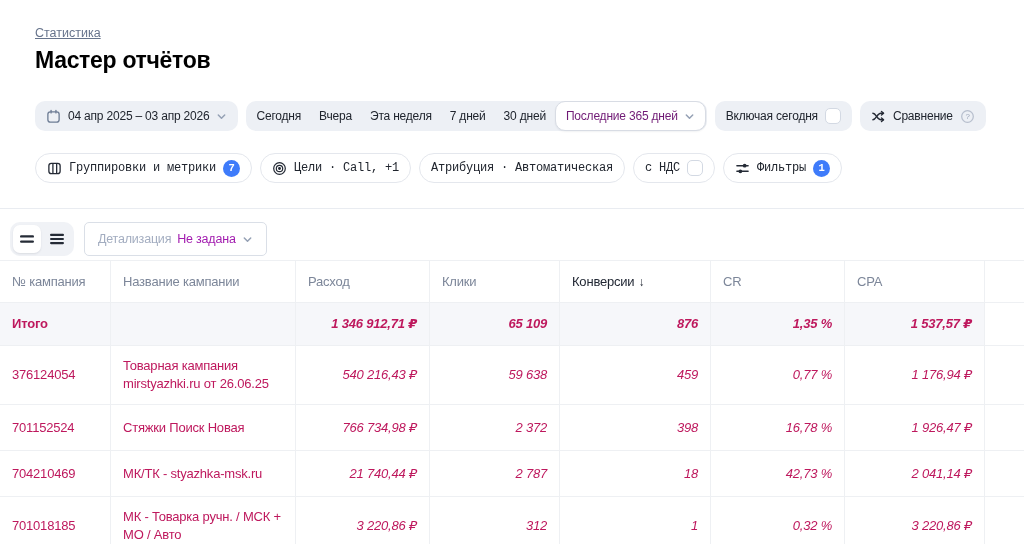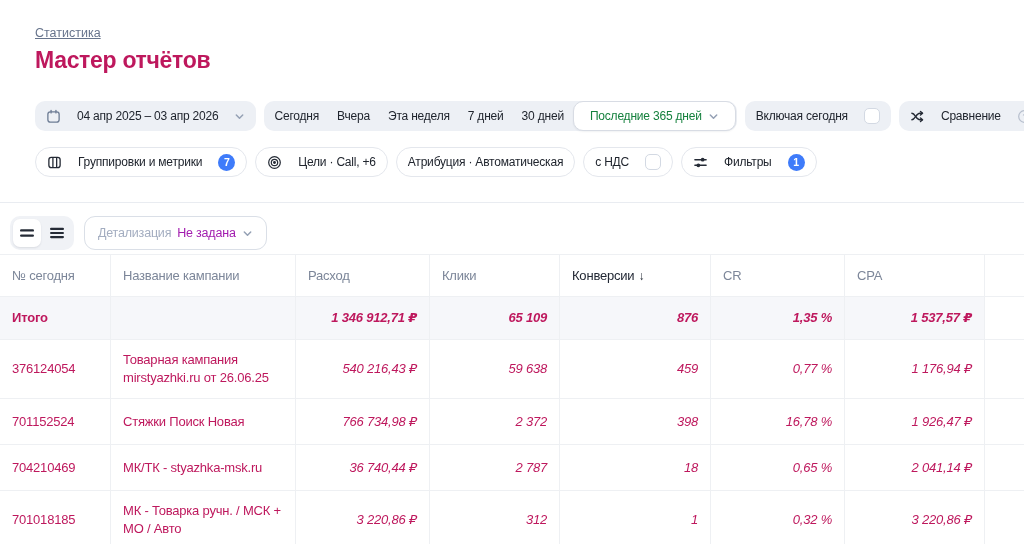--- a/index.html
+++ b/index.html
@@ -5,56 +5,56 @@
   * { margin:0; padding:0; box-sizing:border-box; }
   html,body { background:#fff; }
   .page {
     position:relative; width:1024px; height:544px; overflow:hidden;
     background:#fff; font-family:"Liberation Sans","DejaVu Sans",sans-serif;
     color:#20252e;
   }
   
   .panel { padding:26px 0 25px 0; border-bottom:1px solid #e9ecf1; }
   .breadcrumb { margin-left:35px; font-size:12.5px; color:#67748c; cursor:pointer; width:max-content;text-decoration:underline; }
-  .title { margin:7px 0 0 35px; font-size:23px; font-weight:700; color:#be185d; letter-spacing:-0.3px; }
+  .title { margin:7px 0 0 35px; font-size:23px; font-weight:700; color:#000000; letter-spacing:-0.3px; }
   .frow { display:flex; align-items:center; gap:8px; margin-left:35px; white-space:nowrap;
           font-size:12px; letter-spacing:-0.2px; }
   .frow1 { margin-top:27px; }
-  .frow2 { margin-top:16px; }
+  .frow2 { margin-top:22px;font-family:Liberation Mono, monospace; }
   .pill {
-    display:inline-flex; align-items:center; gap:16px; height:30px; padding:0 11px;
+    display:inline-flex; align-items:center; gap:7px; height:30px; padding:0 11px;
     border:none; border-radius:10px; background:#edf0f5; color:#20252e;
     font:inherit; letter-spacing:inherit; cursor:pointer;
   }
   .pill.outline { background:#fff; border:1px solid #e4e7ed; border-radius:16px; }
   .seg-group {
     display:inline-flex; align-items:center; height:30px; background:#edf0f5;
     border-radius:10px; padding:0 1px;
   }
   .seg-item { padding:0 9px; line-height:30px; cursor:pointer; color:#20252e; }
   .seg-selected {
-    display:inline-flex; align-items:center; gap:6px; height:30px; padding:0 16px;
+    display:inline-flex; align-items:center; gap:6px; height:30px; padding:0 10px;
     background:#fff; border:1px solid #d8dce4; border-radius:10px;
     box-shadow:0 1px 2px rgba(20,30,50,.06); font:inherit; letter-spacing:inherit;
-    color:#15803d; cursor:pointer;
+    color:#701a75; cursor:pointer;
   }
   .checkbox { width:16px; height:16px; border:1.5px solid #d3d9e3; border-radius:5px; background:#fff; display:inline-block; }
   .badge {
     min-width:17px; height:17px; padding:0 3px; border-radius:9px; background:#3e7bfa;
     color:#fff; font-size:10.5px; font-weight:700; display:inline-flex; align-items:center; justify-content:center;
   }
   .icon { display:inline-flex; flex:none; }
   
   .toolbar { display:flex; align-items:center; gap:10px; margin:13px 0 0 10px; height:34px; }
   .density-group { display:inline-flex; align-items:center; gap:2px; height:34px; padding:3px; background:#f0f2f6; border-radius:10px; }
   .density { width:28px; height:28px; border:none; background:transparent; border-radius:7px; display:inline-flex; align-items:center; justify-content:center; cursor:pointer; }
   .density.active { background:#fff; box-shadow:0 1px 2px rgba(20,30,50,.10); }
   .detal {
     display:inline-flex; align-items:center; gap:6px; height:34px; padding:0 13px;
-    background:#fff; border:1px solid #dadfe7; border-radius:11px; font-size:12.5px;
+    background:#fff; border:1px solid #dadfe7; border-radius:5px; font-size:12.5px;
     letter-spacing:-0.2px; cursor:pointer; font-family:inherit;
   }
   .detal .muted { color:#a3adc0; }
   .detal .val { color:#a21caf; }
   
   .table { margin-top:4px; width:1024px; font-size:13px; letter-spacing:-0.2px; }
   .thead, .trow { display:grid; grid-template-columns:111px 185px 134px 130px 151px 134px 140px 39px; }
   .thead { border-top:1px solid #eef0f3; border-bottom:1px solid #eef0f3; }
   .trow  { border-bottom:1px solid #eef0f3; }
   .th {
@@ -153,21 +153,21 @@
       </button>
 
       <button class="pill outline">
         <span class="icon">
           <svg width="15" height="15" viewBox="0 0 16 16" fill="none" stroke="#252b36" stroke-width="1.3">
               <circle cx="8" cy="8" r="6.2"></circle>
               <circle cx="8" cy="8" r="3.4"></circle>
               <circle cx="8" cy="8" r="0.9" fill="#252b36"></circle>
             </svg>
         </span>
-        <span>Цели · Call, +6</span>
+        <span>Цели · Call, +1</span>
       </button>
 
       <button class="pill outline">
         <span>Атрибуция · Автоматическая</span>
       </button>
 
       <button class="pill outline">
         <span>с НДС</span>
         <span class="checkbox"></span>
       </button>
@@ -213,21 +213,21 @@
       <span class="icon">
         <svg width="11" height="11" viewBox="0 0 12 12">
             <path d="M2.5 4.3 L6 7.8 L9.5 4.3" fill="none" stroke="#94a0b4" stroke-width="1.6" stroke-linecap="round" stroke-linejoin="round"></path>
           </svg>
       </span>
     </button>
   </div>
 
   <div class="table">
     <div class="thead">
-      <div class="th">№ сегодня</div>
+      <div class="th">№ кампания</div>
       <div class="th">Название кампании</div>
       <div class="th">Расход</div>
       <div class="th">Клики</div>
       <div class="th sorted">
         <span>Конверсии</span>
         <span class="arr">↓</span>
       </div>
       <div class="th">CR</div>
       <div class="th">CPA</div>
       <div class="th"></div>
@@ -262,24 +262,24 @@
       <div class="td num">2 372</div>
       <div class="td num">398</div>
       <div class="td num">16,78 %</div>
       <div class="td num">1 926,47 ₽</div>
       <div class="td empty"></div>
     </div>
 
     <div class="trow">
       <div class="td">704210469</div>
       <div class="td">МК/ТК - styazhka-msk.ru</div>
-      <div class="td num">36 740,44 ₽</div>
+      <div class="td num">21 740,44 ₽</div>
       <div class="td num">2 787</div>
       <div class="td num">18</div>
-      <div class="td num">0,65 %</div>
+      <div class="td num">42,73 %</div>
       <div class="td num">2 041,14 ₽</div>
       <div class="td empty"></div>
     </div>
 
     <div class="trow">
       <div class="td">701018185</div>
       <div class="td">МК - Товарка ручн. / МСК + МО / Авто</div>
       <div class="td num">3 220,86 ₽</div>
       <div class="td num">312</div>
       <div class="td num">1</div>

